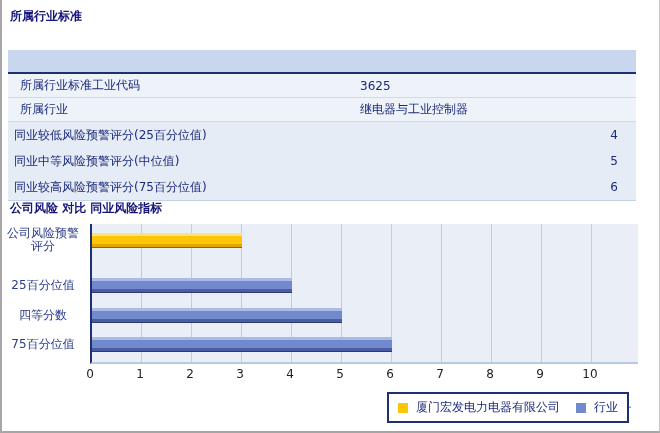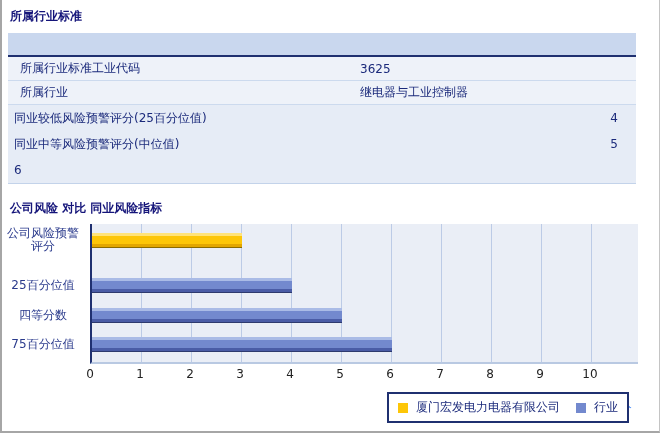--- a/index.html
+++ b/index.html
@@ -6,21 +6,21 @@
   .page{
     position:relative;width:660px;height:433px;background:#ffffff;
     font-family:"DejaVu Sans","Liberation Sans",sans-serif;
     border-left:2px solid #a6a6a6;border-bottom:2px solid #a6a6a6;border-right:1px solid #c4c4c4;
     box-sizing:border-box;overflow:hidden;
   }
   .section-title{
     position:absolute;left:8px;font-size:12px;font-weight:bold;color:#15157a;white-space:nowrap;
   }
   
-  .tbl{position:absolute;left:6px;top:33px;width:628px;font-size:12px;color:#1b2a7b;}
+  .tbl{position:absolute;left:6px;top:50px;width:628px;font-size:12px;color:#1b2a7b;}
   .tbl-header{height:22px;background:#c9d7ee;border-bottom:2px solid #1f3070;}
   .tbl-row{display:flex;align-items:center;height:23px;background:#eef2f9;border-bottom:1px solid #ccdaee;}
   .tbl-row .lbl{padding-left:12px;width:352px;box-sizing:border-box;}
   .tbl-row .val{flex:1;}
   .tbl-qrow{display:flex;background:#e6ecf6;border-bottom:1px solid #c3d3ea;}
   .tbl-qrow .qlbl{padding:7px 0 0 12px;width:352px;box-sizing:border-box;}
   .q-subrows{flex:1;padding-left:6px;}
   .q-subrow{display:flex;align-items:center;height:26px;justify-content:space-between;padding-right:18px;}
   
   .plot{
@@ -67,20 +67,21 @@
       <div class="q-subrows">
         <div class="q-subrow">
           <span>同业较低风险预警评分(25百分位值)</span>
           <span>4</span>
         </div>
         <div class="q-subrow">
           <span>同业中等风险预警评分(中位值)</span>
           <span>5</span>
         </div>
         <div class="q-subrow">
+          <span>同业较高风险预警评分(75百分位值)</span>
           <span>6</span>
         </div>
       </div>
     </div>
   </div>
 
   <div class="section-title" style="top:200px;">公司风险 对比 同业风险指标</div>
 
   <div class="plot" id="plot">
       <div class="gridline" style="left: 49px;"></div>

